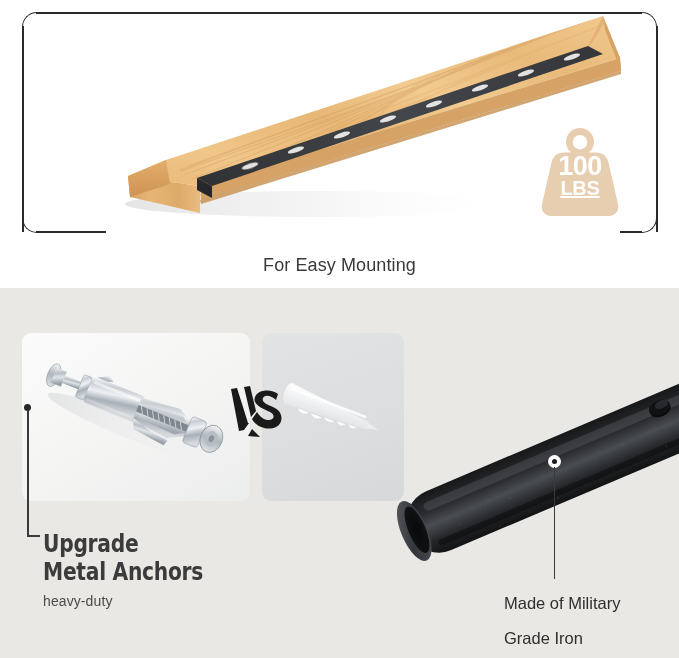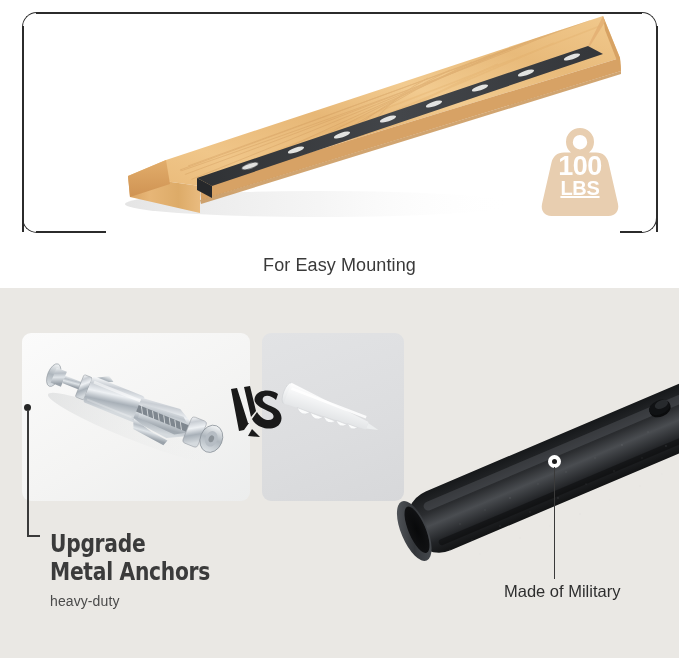--- a/index.html
+++ b/index.html
@@ -127,37 +127,37 @@
     content:""; position:absolute; left:4px; top:4px;
     width:5px; height:5px; border-radius:50%; background:#1b1b1b;
   }
   #leader-rod{
     position:absolute; left:553.5px; top:467px; width:1.6px; height:112px;
     background:#3a3a3a;
   }
 
   
   #label-anchors{
-    position:absolute; left:50px; top:530px; width:280px;
+    position:absolute; left:43px; top:530px; width:280px;
   }
   .label-strong{
     font-family:"DejaVu Sans Condensed","Liberation Sans Narrow","Liberation Sans",sans-serif;
     font-size:25px; font-weight:bold; color:#3b3b3b;
     line-height:28px; letter-spacing:-0.3px;
     transform:scaleX(0.9); transform-origin:left center;
     white-space:nowrap;
   }
   #label-anchors-sub{
     font-size:14px; color:#4a4a4a; margin-top:7px; letter-spacing:0.1px;
   }
   #label-rod{
     position:absolute; left:504px; top:580px; width:175px;
     font-size:16.5px; color:#2e2e2e; line-height:23px;
   }
-  #label-rod span{ display:block; }
+  #label-rod span{ display:block;margin-top:12px; }
 </style>
 </head>
 <body>
 
 <div id="top-panel">
 
   <div class="frame-line" id="frame-top"></div>
   <div class="frame-line" id="frame-left"></div>
   <div class="frame-line" id="frame-right"></div>
   <div class="frame-line" id="frame-bot-l"></div>
@@ -460,13 +460,14 @@
 <div id="label-anchors">
   <div class="label-strong">Upgrade</div>
   <div class="label-strong">Metal Anchors</div>
   <div id="label-anchors-sub">heavy-duty</div>
 </div>
 
 <div id="ring-rod"></div>
 <div id="leader-rod"></div>
 <div id="label-rod">
   <span>Made of Military</span>
+  <span>Grade Iron</span>
 </div>
 
 </body></html>

